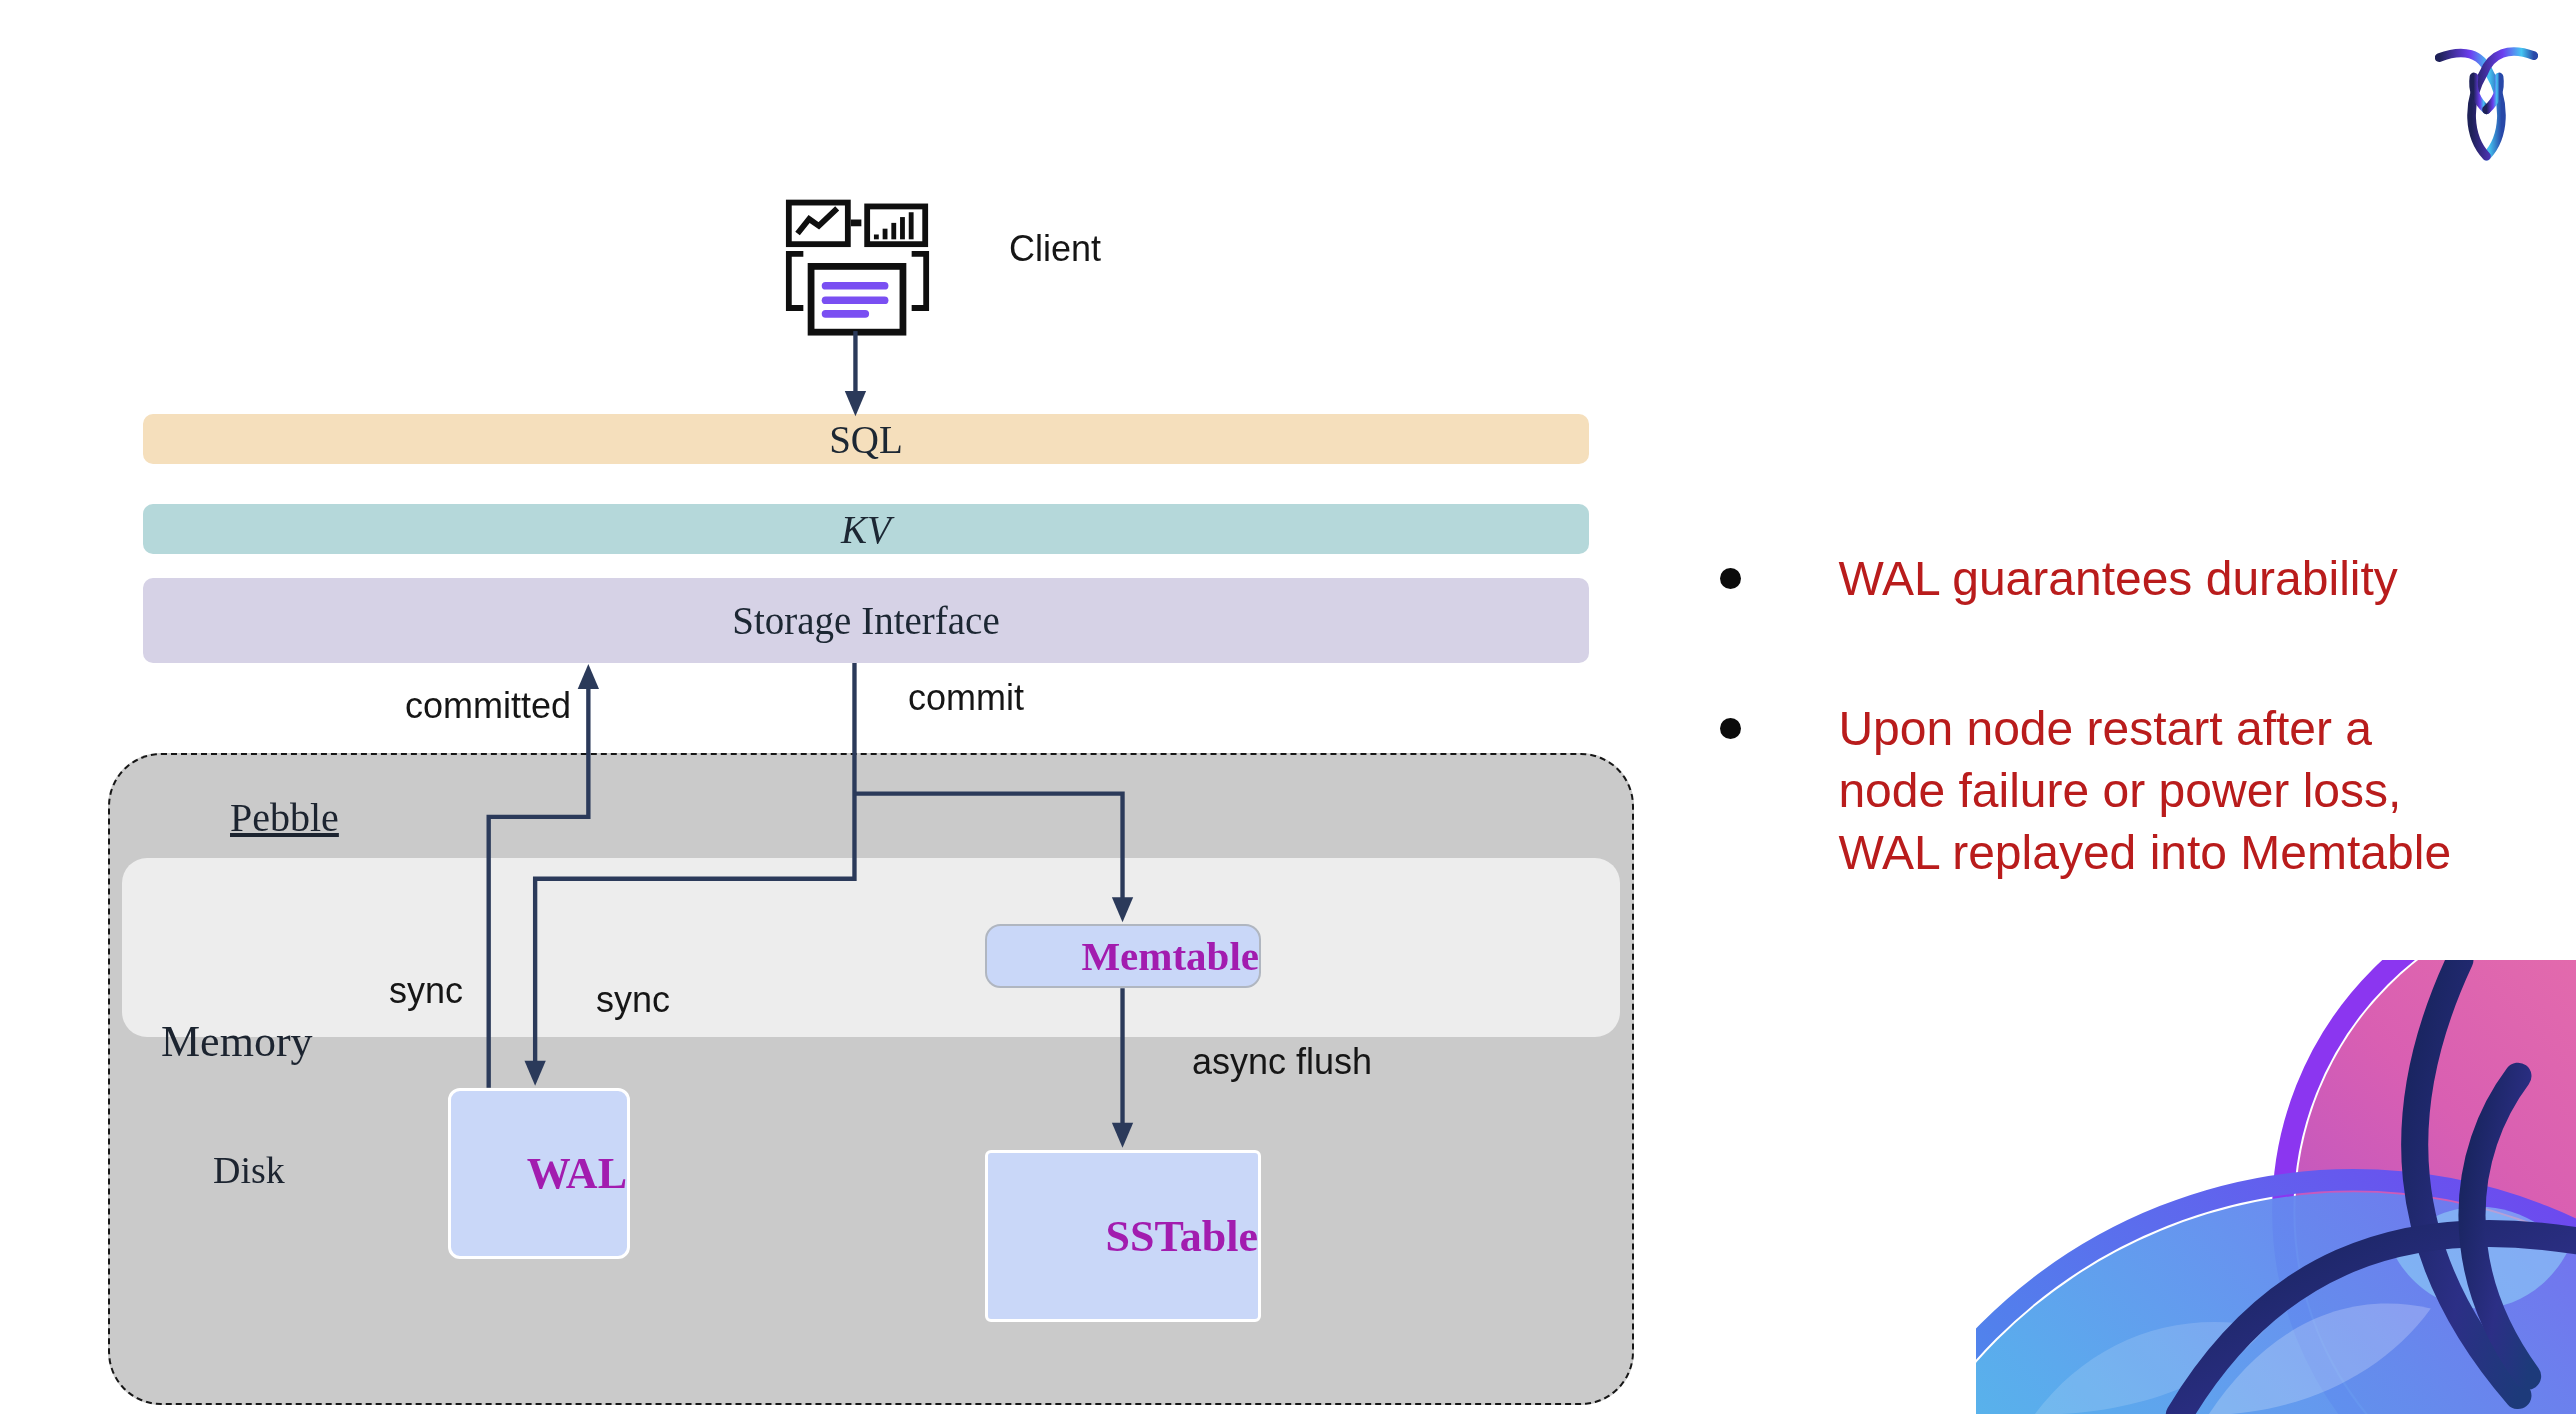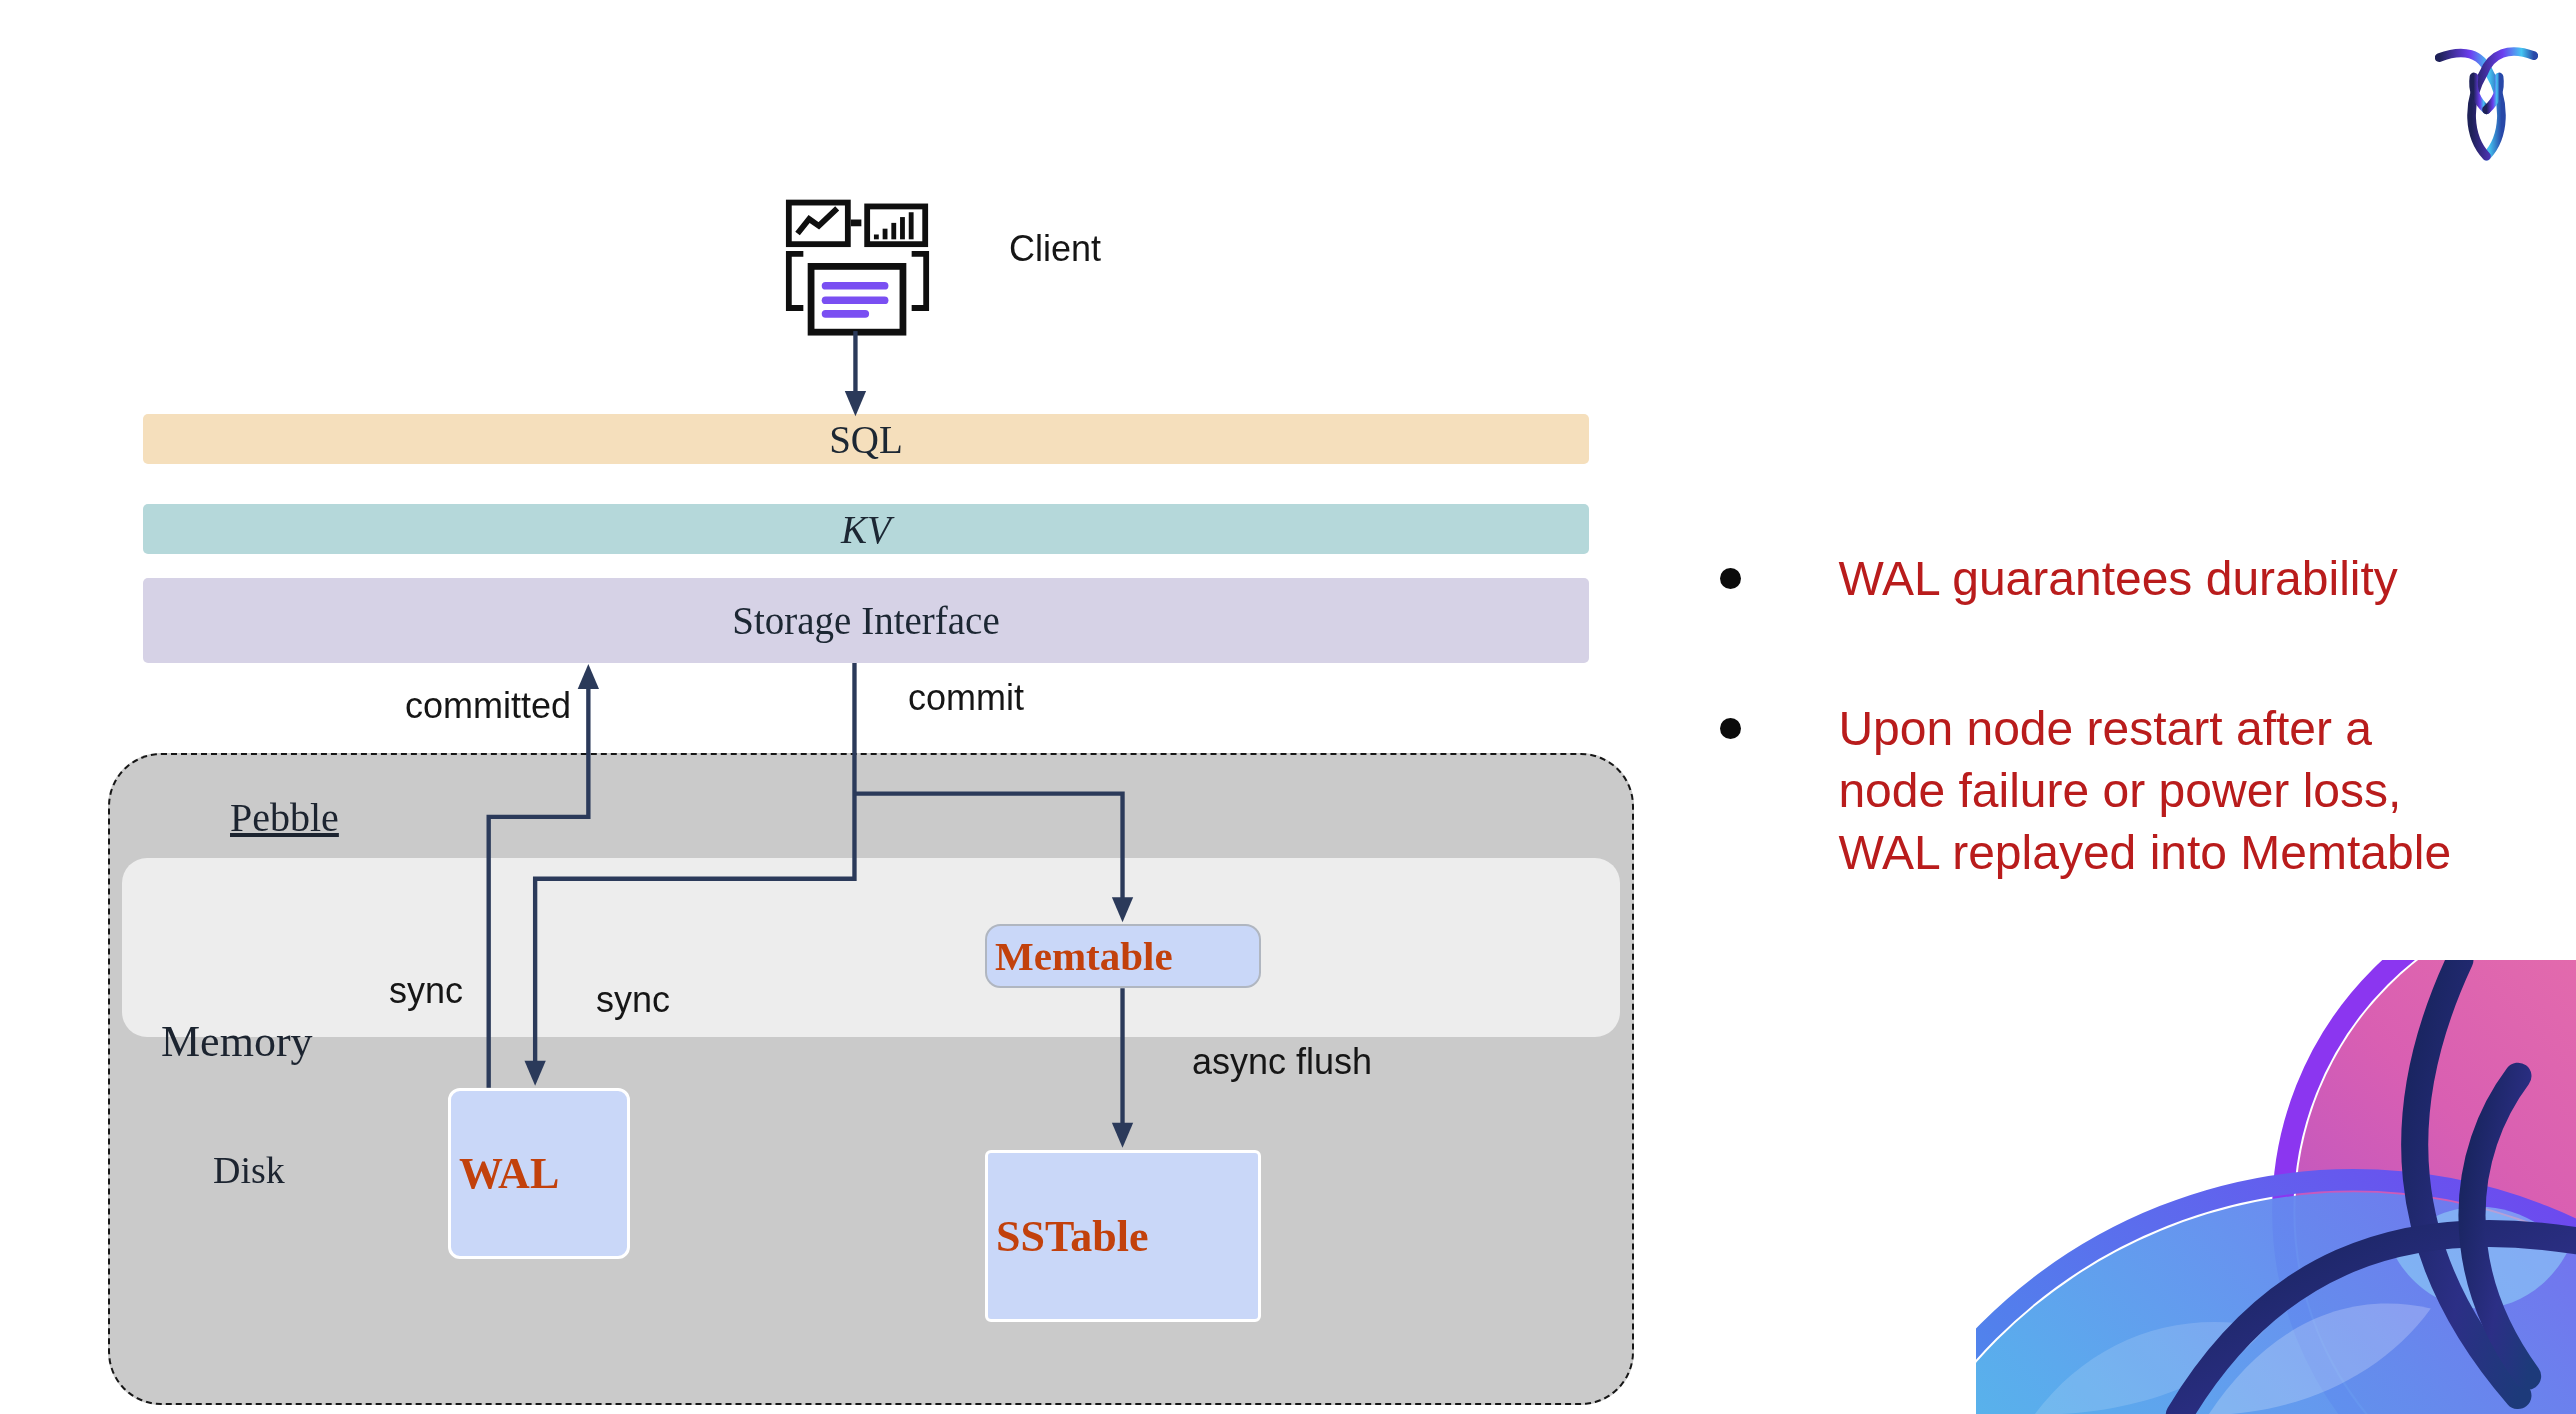--- a/index.html
+++ b/index.html
@@ -8,42 +8,42 @@
     font-family:"Liberation Sans",sans-serif;color:#1a1a1a;
   }
   .abs{position:absolute;}
   
   #title{
     left:50px;top:27px;font-size:99px;font-weight:800;letter-spacing:-1.9px;color:#050505;
     font-family:"Liberation Sans",sans-serif;
   }
   
   .layer-bar{
-    left:143px;width:1446px;border-radius:5px;display:flex;align-items:center;justify-content:center;
+    left:143px;width:1446px;border-radius:10px;display:flex;align-items:center;justify-content:center;
     font-family:"Liberation Serif",serif;font-size:39px;color:#1c2733;
   }
   #layer-sql{top:414px;height:50px;}
   #layer-kv{top:504px;height:50px;}
   #layer-storage{top:578px;height:85px;}
   
   #pebble-box{
     left:108px;top:753px;width:1526px;height:652px;background:#cacaca;
     border:2.9px dashed #161616;border-radius:53px;box-sizing:border-box;
   }
   #memory-band{
     left:122px;top:858px;width:1498px;height:179px;background:#ededed;border-radius:25px;
   }
   .zone-label{font-family:"Liberation Serif",serif;color:#1c2430;}
   #pebble-label{left:230px;top:794px;font-size:40px;text-decoration:underline;}
   #memory-label{left:161px;top:1016px;font-size:44px;}
   #disk-label{left:213px;top:1148px;font-size:38px;}
   
   .node{
-    display:flex;align-items:center;justify-content:flex-start;
-    font-family:"Liberation Serif",serif;font-weight:bold;color:#c2410c;
+    display:flex;align-items:center;justify-content:flex-end;
+    font-family:"Liberation Serif",serif;font-weight:bold;color:#a21caf;
     background:#c9d7f8;box-sizing:border-box;padding-left:8px;
   }
   #node-wal{left:448px;top:1088px;width:182px;height:171px;border:3.9px solid #ffffff;border-radius:12px;font-size:44px;}
   #node-memtable{left:985px;top:924px;width:276px;height:64px;border:2.9px solid #b0b6c0;border-radius:15.5px;font-size:41px;}
   #node-sstable{left:985px;top:1150px;width:276px;height:172px;border:3.9px solid #ffffff;border-radius:6px;font-size:44px;}
   
   .edge-label{font-size:36px;color:#161616;}
   #lbl-committed{left:405px;top:685px;}
   #lbl-commit{left:908px;top:677px;}
   #lbl-sync-1{left:389px;top:970px;}

